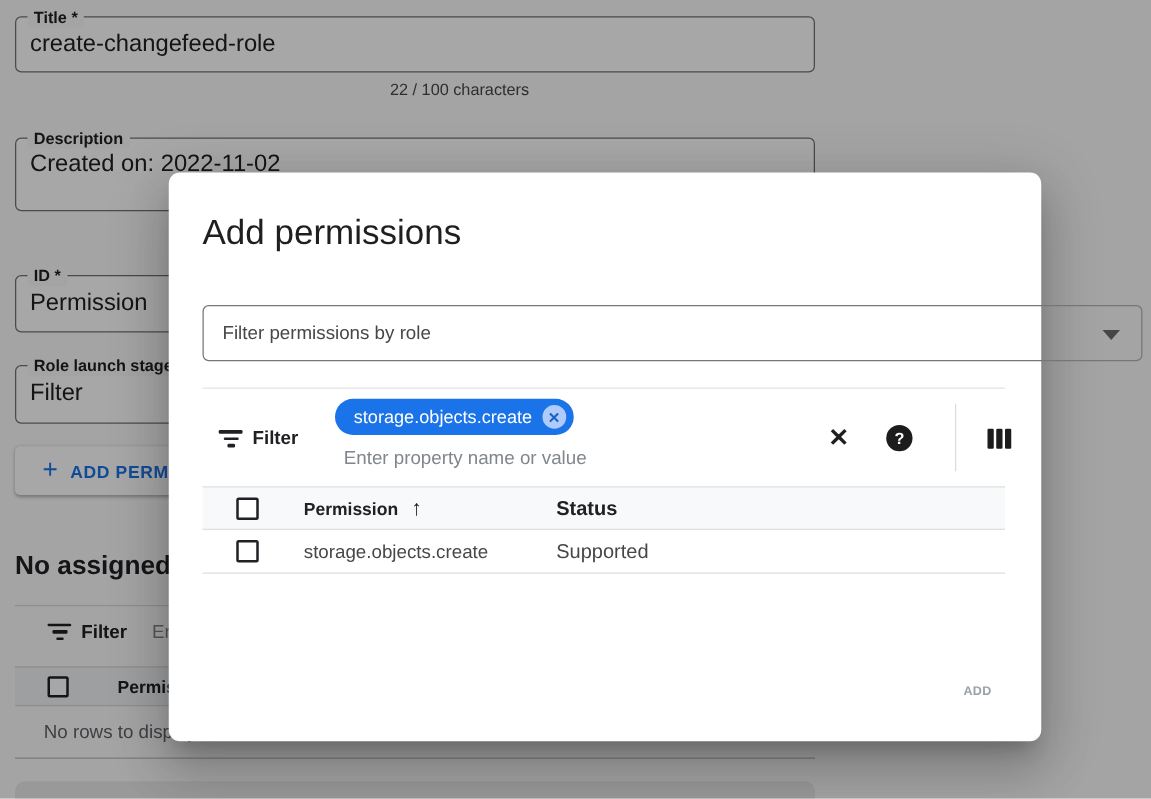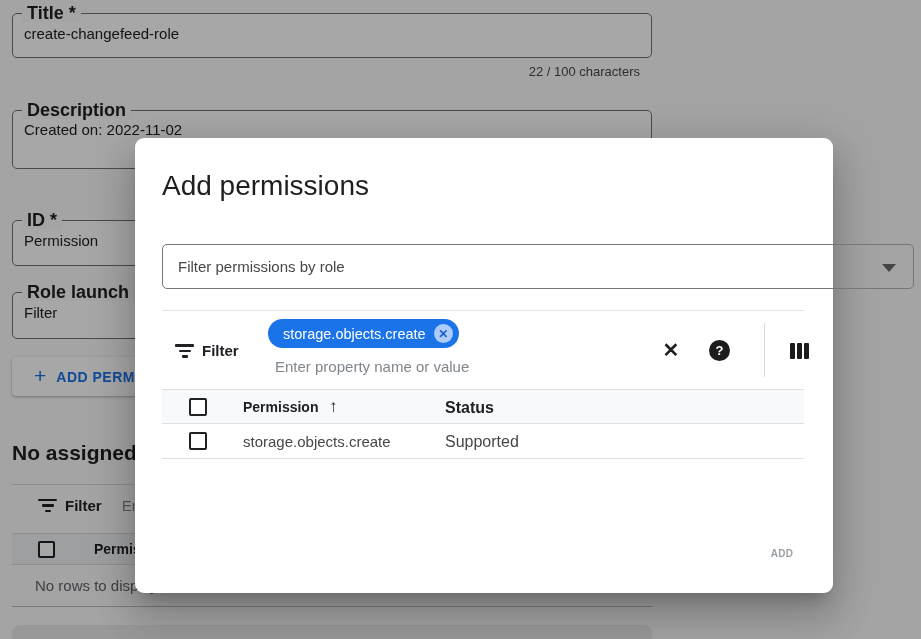--- a/index.html
+++ b/index.html
@@ -3,23 +3,23 @@
 <meta charset="utf-8">
 <style>
   * { margin:0; padding:0; box-sizing:border-box; }
   html,body { width:921px; height:639px; }
   body { font-family:"Liberation Sans", sans-serif; background:#fbfbfb; position:relative; overflow:hidden; }
 
   
   .page { position:absolute; inset:0; z-index:1; }
   .ofield { position:absolute; background:#fff; border:1.5px solid #6e7276; border-radius:5px; }
   .ofield .flabel { position:absolute; top:-9px; left:9px; background:#fbfbfb; padding:0 5px;
-                    font-size:18px; font-weight:600; color:#1f1f1f; white-space:nowrap; line-height:17px; }
-  .ofield .fvalue { position:absolute; left:11px; top:11px; font-size:15px; color:#202124; white-space:nowrap; }
-  .counter { position:absolute; left:312px; top:64px; width:328px; text-align:right;
+                    font-size:13px; font-weight:600; color:#1f1f1f; white-space:nowrap; line-height:17px; }
+  .ofield .fvalue { position:absolute; left:11px; top:11px; font-size:19px; color:#202124; white-space:nowrap; }
+  .counter { position:absolute; left:312px; top:64px; width:328px; 
              font-size:13px; color:#474747; }
   .raised-btn { position:absolute; left:12px; top:357px; width:205px; height:39px; background:#fff;
                 border-radius:4px; box-shadow:0 1px 3px rgba(0,0,0,.3); display:flex; align-items:center; }
   .raised-btn .plus { color:#1a73e8; font-size:21px; font-weight:400; margin:0 10px 2px 22px; }
   .raised-btn .btxt { color:#1a73e8; font-size:14px; font-weight:600; letter-spacing:.5px; white-space:nowrap; }
   .bg-heading { position:absolute; left:12px; top:441px; font-size:21px; font-weight:600;
                 color:#202124; white-space:nowrap; }
   .divider1 { position:absolute; left:12px; top:484px; width:640px; height:1px; background:#d6d9dc; }
   .divider2 { position:absolute; left:12px; top:606px; width:640px; height:1px; background:#b9bcbf; }
   .bottom-box { position:absolute; left:12px; top:625px; width:640px; height:20px;

